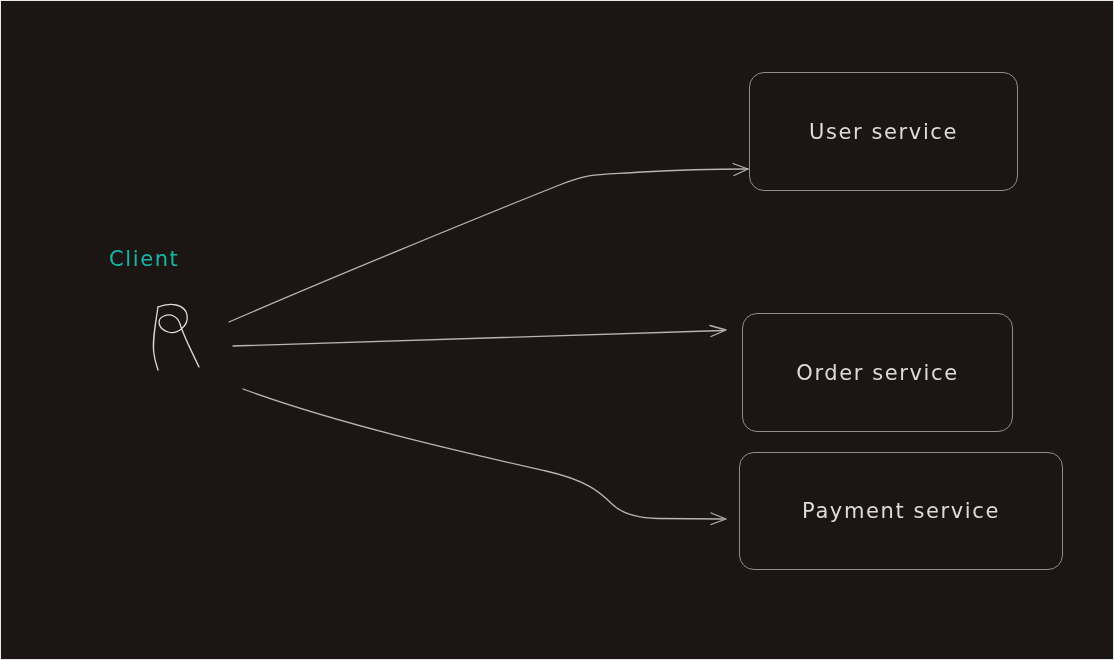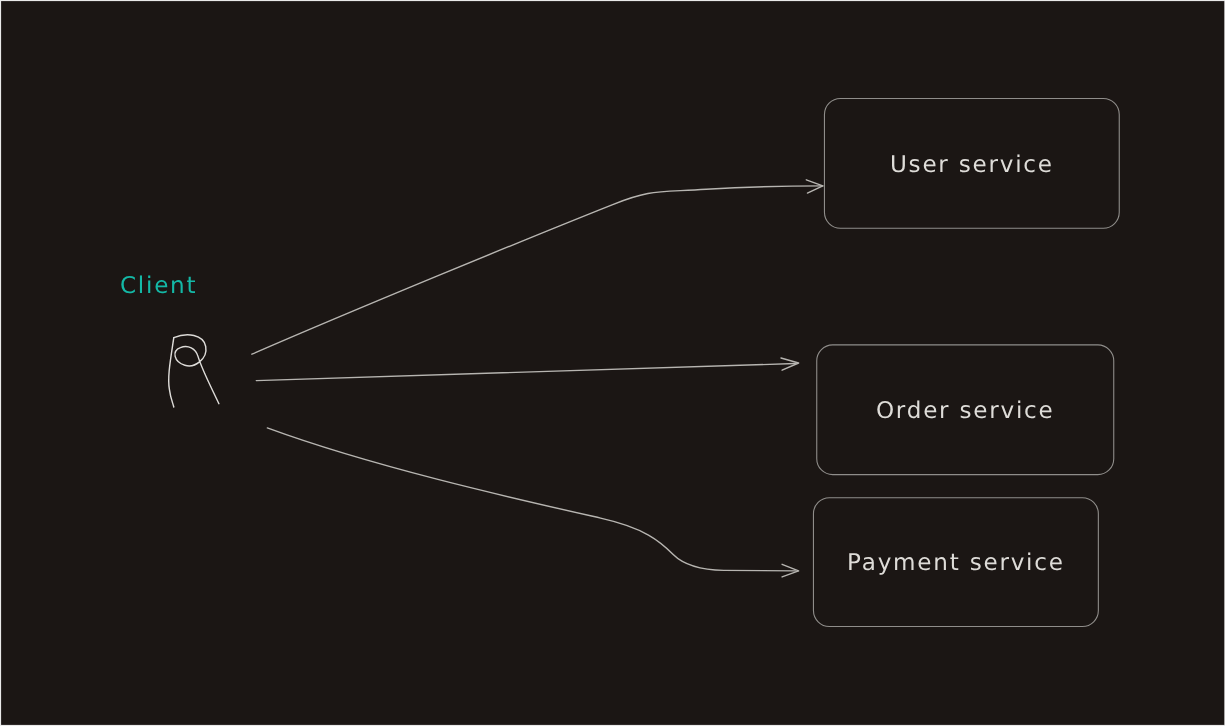--- a/index.html
+++ b/index.html
@@ -33,23 +33,23 @@
     align-items: center;
     justify-content: center;
     box-sizing: border-box;
   }
   .node-label {
     color: #dedcd8;
     font-size: 21px;
     letter-spacing: 1.6px;
     white-space: nowrap;
   }
-  .node-user    { left: 748px; top: 88px;  width: 269px; height: 119px; }
+  .node-user    { left: 748px; top: 71px;  width: 269px; height: 119px; }
   .node-order   { left: 741px; top: 264px; width: 271px; height: 119px; margin-top: 48px; }
-  .node-payment { left: 738px; top: 451px; width: 260px; height: 118px; }
+  .node-payment { left: 738px; top: 451px; width: 324px; height: 118px; }
   .client-label {
     position: absolute;
     left: 108px;
     top: 246px;
     color: #14b8a6;
     font-size: 21px;
     letter-spacing: 1.6px;
     white-space: nowrap;
   }
 </style>

